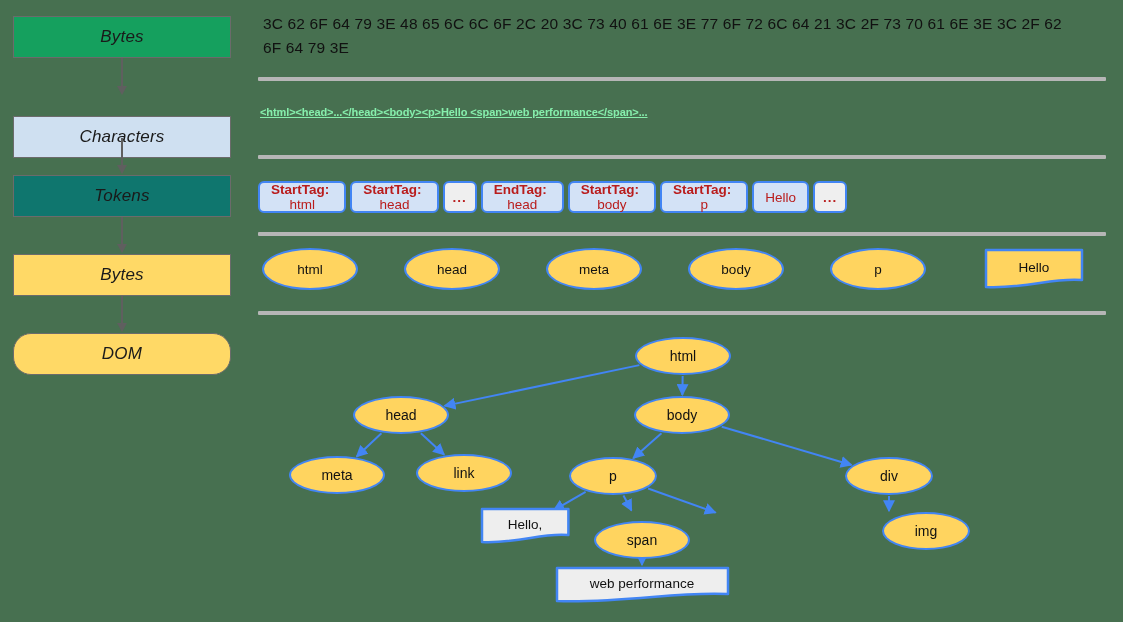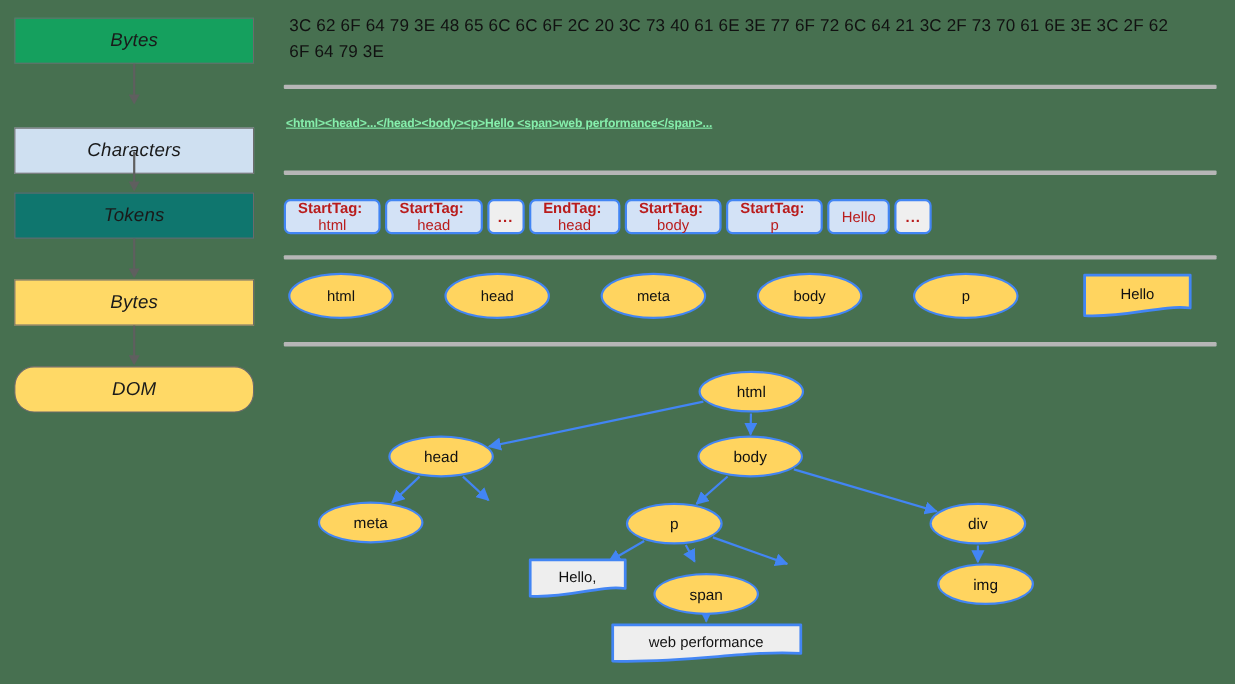--- a/index.html
+++ b/index.html
@@ -326,36 +326,39 @@
     </div>
     <div class="tree-node" style="left: 353px; top: 396px; width: 96px; height: 38px;">
       <span>head</span>
     </div>
     <div class="tree-node" style="left: 634px; top: 396px; width: 96px; height: 38px;">
       <span>body</span>
     </div>
     <div class="tree-node" style="left: 289px; top: 456px; width: 96px; height: 38px;">
       <span>meta</span>
     </div>
+    <div class="tree-node" style="left: 416px; top: 454px; width: 96px; height: 38px;">
+      <span>link</span>
+    </div>
     <div class="tree-node" style="left: 569px; top: 457px; width: 88px; height: 38px;">
       <span>p</span>
     </div>
     <div class="tree-node" style="left: 845px; top: 457px; width: 88px; height: 38px;">
       <span>div</span>
     </div>
     <div class="doc-shape tree-text" style="left: 479.8px; top: 507px; width: 90.4px; height: 40px;">
       <svg width="90.4" height="40" viewBox="0 0 90.4 40" class="doc-bg">
         <path d="M2,2 L88.4,2 L88.4,28 C63.28,25 37.968,37 2,35 Z" fill="#eeeeee" stroke="#4285f4" stroke-width="2.5" stroke-linejoin="round"></path>
       </svg>
       <span class="doc-label">Hello,</span>
     </div>
     <div class="tree-node" style="left: 594px; top: 521px; width: 96px; height: 38px;">
       <span>span</span>
     </div>
-    <div class="tree-node" style="left: 852px; top: 512px; width: 88px; height: 38px; text-align: right;">
+    <div class="tree-node" style="left: 882px; top: 512px; width: 88px; height: 38px; text-align: right;">
       <span>img</span>
     </div>
     <div class="doc-shape tree-text" style="left: 554.5px; top: 566px; width: 175px; height: 40px;">
       <svg width="175" height="40" viewBox="0 0 175 40" class="doc-bg">
         <path d="M2,2 L173,2 L173,28 C122.49999999999999,25 73.5,37 2,35 Z" fill="#eeeeee" stroke="#4285f4" stroke-width="2.5" stroke-linejoin="round"></path>
       </svg>
       <span class="doc-label">web performance</span>
     </div>
   </div>
 

